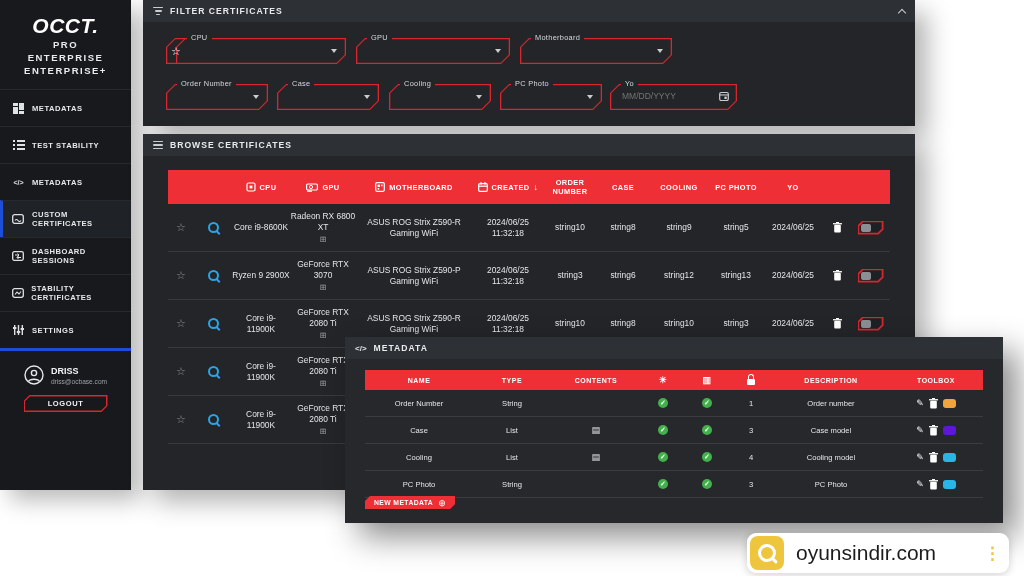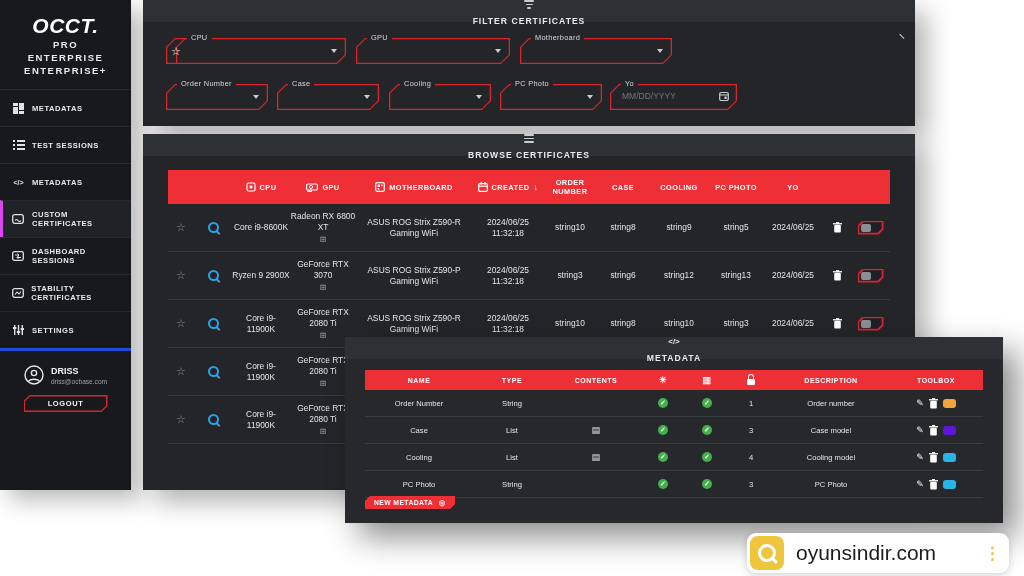--- a/index.html
+++ b/index.html
@@ -6,34 +6,34 @@
   body{width:1024px;height:576px;background:#ffffff;font-family:"Liberation Sans",sans-serif;position:relative;overflow:hidden;color:#e6e8ea;}
   .abs{position:absolute;}
 
   
   .sidebar{left:0;top:0;width:131px;height:490px;background:#17191c;box-shadow:10px 10px 22px rgba(0,0,0,.28);}
   .logo-wrap{padding-top:14px;text-align:center;}
   .logo{font-size:21px;font-weight:800;font-style:italic;letter-spacing:.5px;color:#fff;}
   .edition{font-size:9.5px;font-weight:bold;letter-spacing:1.5px;color:#e8eaec;line-height:13px;}
   .menu{margin-top:12px;}
   .m-item{height:36px;border-top:1px solid #26292d;display:flex;align-items:center;padding-left:12px;gap:7px;cursor:pointer;}
-  .m-item.active{background:#1f2226;border-left:3px solid #d946ef;padding-left:9px;justify-content:space-between;}
+  .m-item.active{background:#1f2226;border-left:3px solid #1d4ed8;padding-left:9px;justify-content:space-between;}
   .m-item:last-child{border-bottom:3px solid #1d4ed8;}
   .m-ico{width:13px;display:flex;justify-content:center;color:#dfe2e5;font-size:8px;font-weight:bold;}
   .m-label{font-size:7.6px;font-weight:bold;letter-spacing:.5px;color:#e6e8ea;}
   .user-row{margin-top:14px;display:flex;align-items:center;gap:7px;justify-content:center;}
   .u-name{font-size:9px;font-weight:bold;color:#f0f2f4;}
   .u-mail{font-size:6.6px;color:#9aa0a6;margin-top:2px;}
   .logout{margin:10px auto 0;width:84px;height:17px;position:relative;cursor:pointer;}
   .cut-red{position:absolute;inset:0;background:#d8262e;clip-path:polygon(6px 0,100% 0,100% calc(100% - 6px),calc(100% - 6px) 100%,0 100%,0 6px);}
   .cut-in{position:absolute;inset:1.4px;background:#17191c;clip-path:polygon(5px 0,100% 0,100% calc(100% - 5px),calc(100% - 5px) 100%,0 100%,0 5px);display:flex;align-items:center;justify-content:center;font-size:7.5px;font-weight:bold;letter-spacing:.6px;color:#f2f4f6;}
 
   
   .panel{background:#232528;box-shadow:12px 12px 24px rgba(0,0,0,.30);}
-  .p-head{height:22px;background:#2d3034;display:flex;align-items:center;padding:0 10px;gap:7px;flex-direction:column;}
+  .p-head{height:22px;background:#2d3034;display:flex;align-items:center;padding:0 10px;gap:7px;}
   .p-title{font-size:8.6px;font-weight:bold;letter-spacing:1px;color:#e8eaec;}
   .bars{display:flex;flex-direction:column;gap:2px;align-items:center;}
   .bars i{display:block;height:1.5px;background:#c9ccd0;border-radius:1px;}
   .funnel i:nth-child(1){width:10px}.funnel i:nth-child(2){width:7px}.funnel i:nth-child(3){width:4px}
   .ham i{width:10px}
   .chev-up{margin-left:auto;width:5px;height:5px;border:solid #c9ccd0;border-width:0 1.5px 1.5px 0;transform:rotate(-135deg);margin-top:3px;cursor:pointer;}
 
   
   .filter-panel{left:143px;top:0;width:772px;height:126px;}
   .f-body{position:relative;height:104px;}
@@ -115,21 +115,21 @@
         <span class="m-ico">
           <svg width="12" height="10" viewBox="0 0 12 10">
             <rect x="0" y="0" width="2" height="2" fill="#dfe2e5"></rect>
             <rect x="4" y="0" width="8" height="2" fill="#dfe2e5"></rect>
             <rect x="0" y="4" width="2" height="2" fill="#dfe2e5"></rect>
             <rect x="4" y="4" width="8" height="2" fill="#dfe2e5"></rect>
             <rect x="0" y="8" width="2" height="2" fill="#dfe2e5"></rect>
             <rect x="4" y="8" width="8" height="2" fill="#dfe2e5"></rect>
           </svg>
         </span>
-        <span class="m-label">TEST SESSIONS</span>
+        <span class="m-label">TEST STABILITY</span>
       </div>
       <div class="m-item">
         <span class="m-ico">
           <span style="font-size:7px;font-weight:bold;">&lt;/&gt;</span>
         </span>
         <span class="m-label">METADATAS</span>
       </div>
       <div class="m-item active">
         <span class="m-ico">
           <svg width="12" height="10" viewBox="0 0 12 10">

